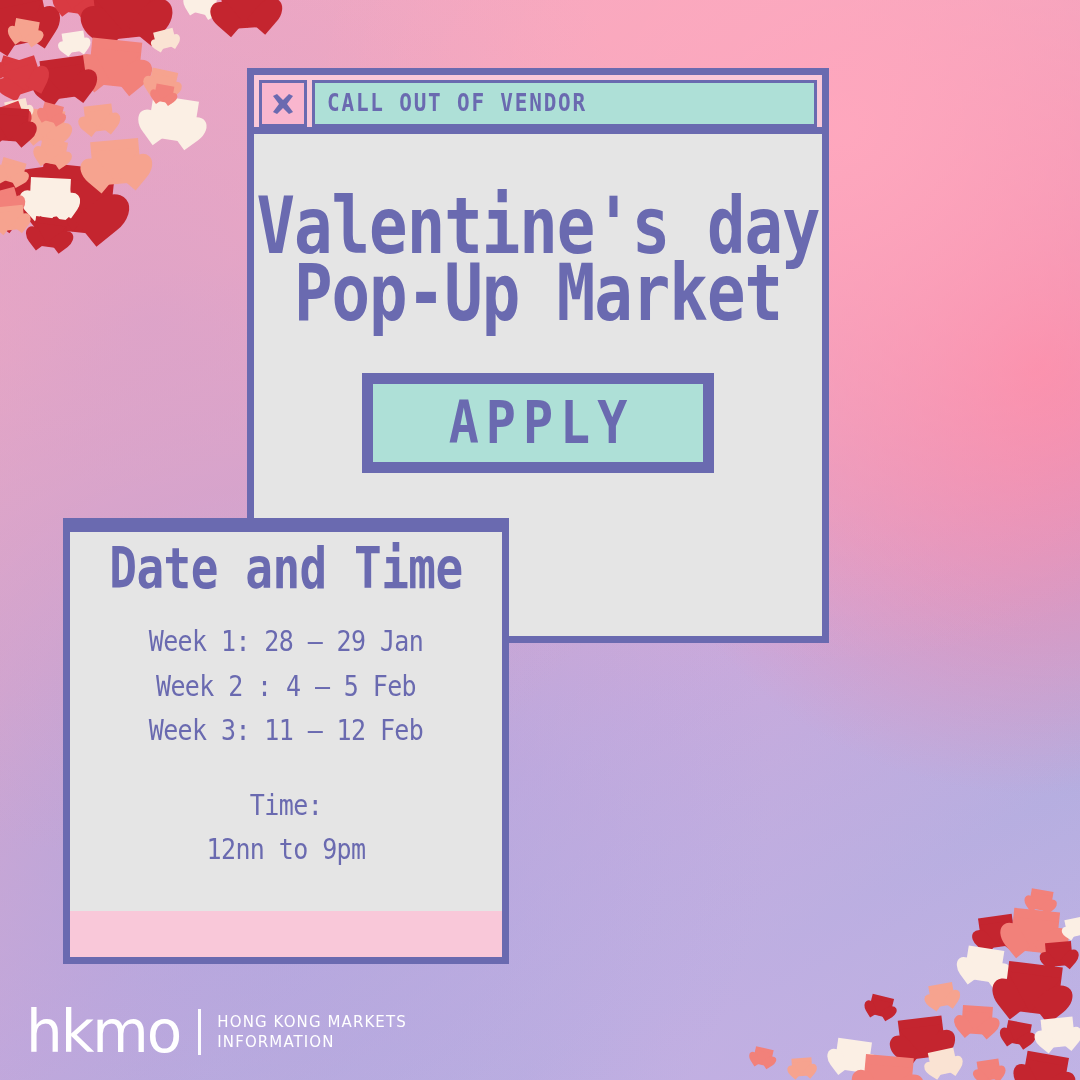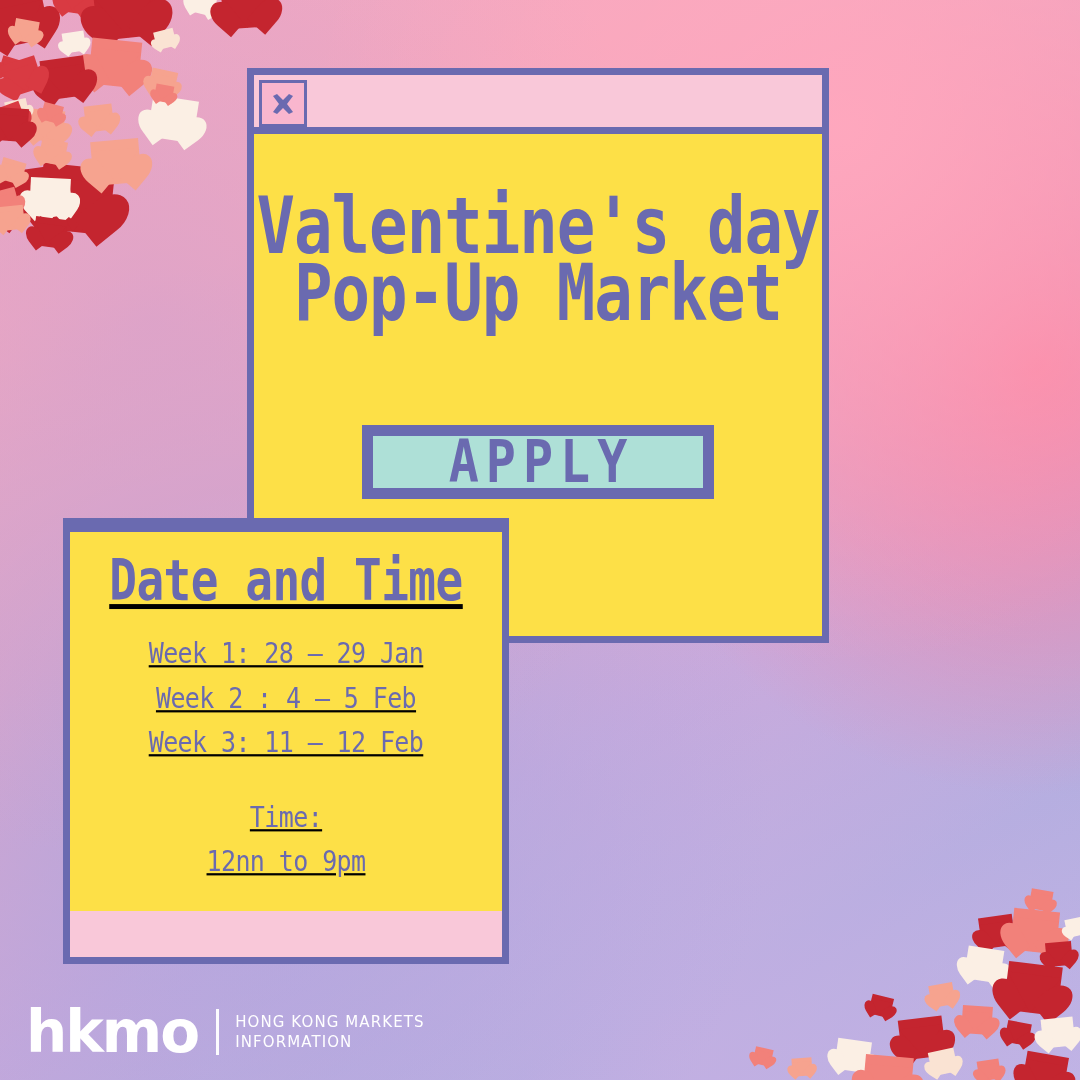--- a/index.html
+++ b/index.html
@@ -100,21 +100,21 @@
     line-height: 1;
     transform: scaleY(1.18);
     transform-origin: left center;
     white-space: nowrap;
   }
   .titlebar-rule {
     height: 7px;
     background: #6a6ab0;
   }
   .win-body {
-    background: #fde047;
+    background: #e5e5e5;
     box-sizing: border-box;
   }
 
   
   #win-main {
     left: 247px;
     top: 68px;
     width: 582px;
     height: 575px;
     z-index: 3;
@@ -137,23 +137,23 @@
     font-size: 64px;
     line-height: 1.04;
     text-align: center;
     letter-spacing: -1px;
     transform: scaleY(1.22);
     transform-origin: top center;
     margin: 0;
   }
 
   .apply-wrap {
-    margin-top: 106px;
+    margin-top: 54px;
     width: 352px;
-    height: 74px;
+    height: 100px;
     background: #aee0d7;
     border: 11px solid #6a6ab0;
     box-sizing: border-box;
     display: flex;
     align-items: center;
     justify-content: center;
   }
   .apply-text {
     color: #6a6ab0;
     font-family: "DejaVu Sans Mono", monospace;
@@ -168,23 +168,22 @@
   
   #win-info {
     left: 63px;
     top: 518px;
     width: 446px;
     height: 446px;
     z-index: 5;
   }
   #win-info .win-body {
     height: calc(100% - 53px);
-    padding-top: 20px;
+    padding-top: 8px;
     text-align: center;
-    text-decoration: underline;
   }
 
   
   #win-loc {
     left: 622px;
     top: 503px;
     width: 382px;
     height: 383px;
     z-index: 4;
   }
@@ -227,21 +226,21 @@
     left: 26px;
     bottom: 22px;
     display: flex;
     align-items: center;
     z-index: 9;
   }
   .logo-mark {
     color: #ffffff;
     font-family: "DejaVu Sans", sans-serif;
     font-size: 58px;
-    font-weight: bold;
+    font-weight: normal;
     line-height: 0.9;
     letter-spacing: -2px;
   }
   .logo-divider {
     width: 3px;
     height: 46px;
     background: #ffffff;
     margin: 0 16px 0 18px;
     opacity: 0.95;
   }
@@ -416,20 +415,23 @@
         <i></i>
       </div>
   </div>
 
   <div class="window" id="win-main">
     <div class="titlebar">
       <div class="close-btn">
         <svg width="26" height="26" viewBox="0 0 26 26">
           <path d="M3 5 L7 3 L13 9 L19 3 L23 5 L17 13 L23 21 L19 23 L13 17 L7 23 L3 21 L9 13 Z" fill="#6a6ab0"></path>
         </svg>
+      </div>
+      <div class="title-strip">
+        <span class="title-text">CALL OUT OF VENDOR</span>
       </div>
     </div>
     <div class="titlebar-rule"></div>
     <div class="win-body">
       <div class="headline">Valentine's day</div>
       <div class="headline">Pop-Up Market</div>
       <div class="apply-wrap">
         <span class="apply-text">APPLY</span>
       </div>
     </div>

